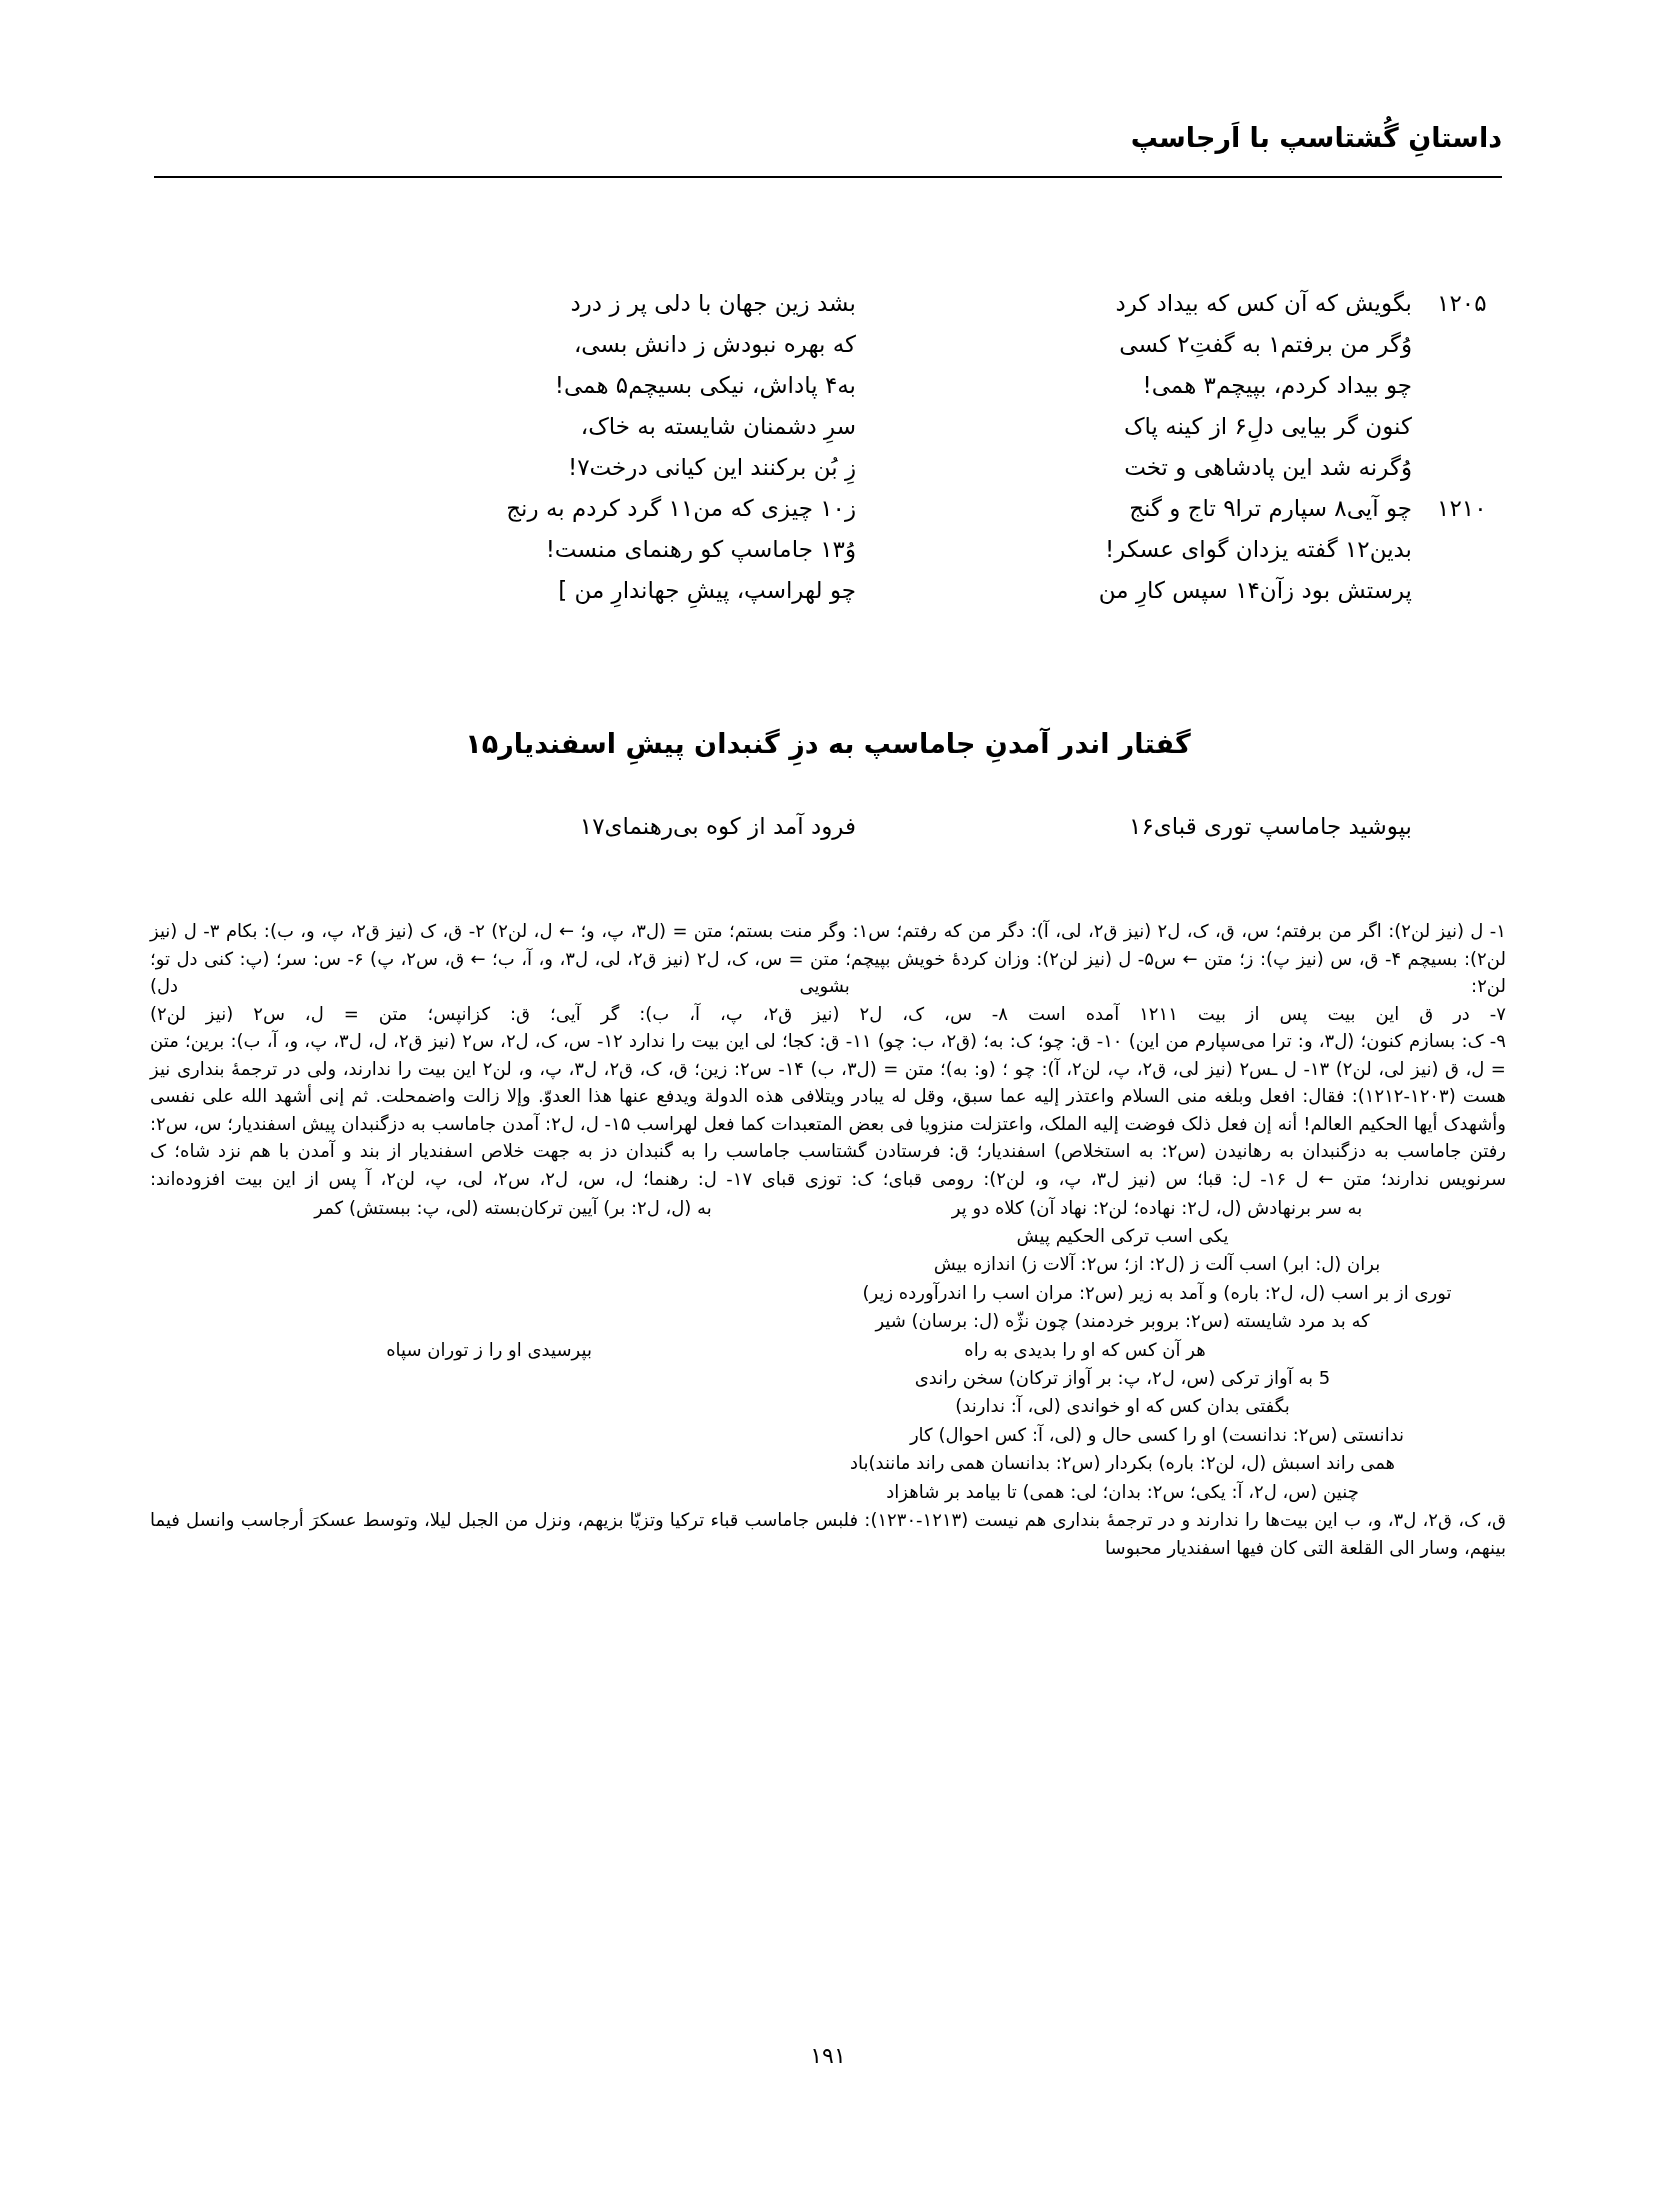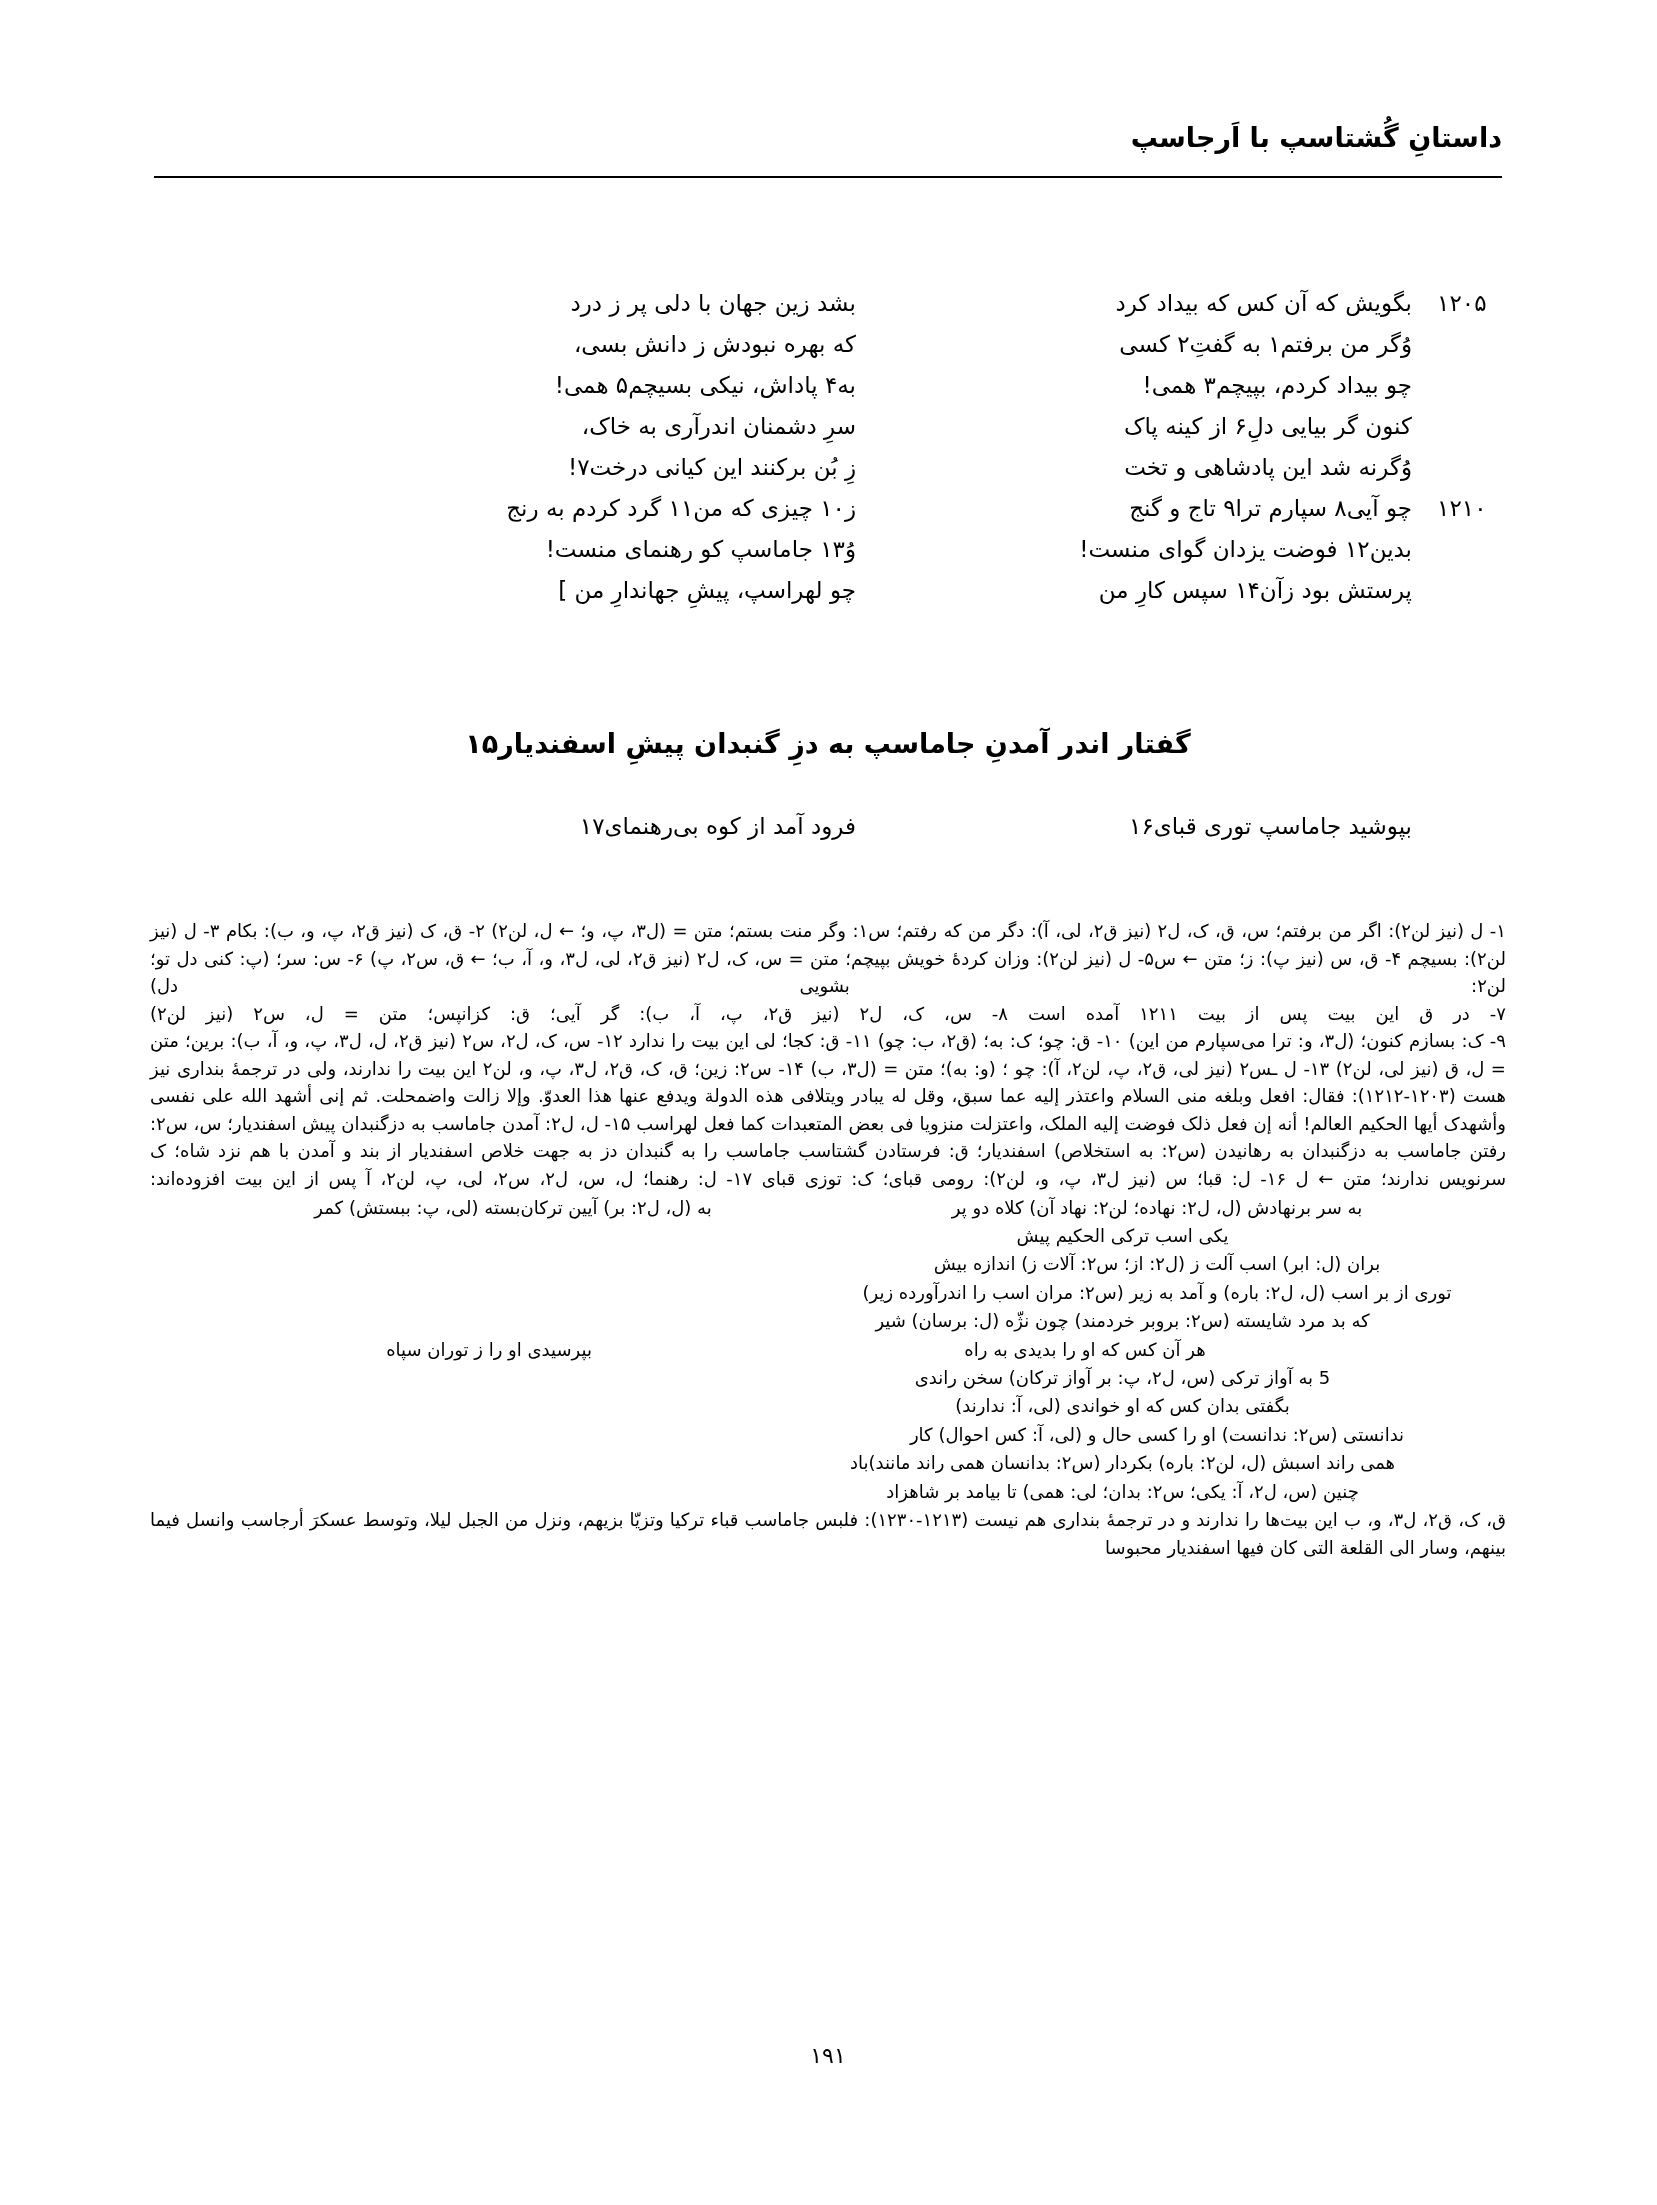--- a/index.html
+++ b/index.html
@@ -172,38 +172,38 @@
 
     <div class="verse-row">
       <div class="verse-num"></div>
       <div class="hemistich right-col">چو بیداد کردم، بپیچم۳ همی!</div>
       <div class="hemistich left-col">به۴ پاداش، نیکی بسیچم۵ همی!</div>
     </div>
 
     <div class="verse-row">
       <div class="verse-num"></div>
       <div class="hemistich right-col">کنون گر بیایی دلِ۶ از کینه پاک</div>
-      <div class="hemistich left-col">سرِ دشمنان اندرآری به خاک،</div>
+      <div class="hemistich left-col">سرِ دشمنان شایسته به خاک،</div>
     </div>
 
     <div class="verse-row">
       <div class="verse-num"></div>
       <div class="hemistich right-col">وُگرنه شد این پادشاهی و تخت</div>
       <div class="hemistich left-col">زِ بُن برکنند این کیانی درخت۷!</div>
     </div>
 
     <div class="verse-row">
       <div class="verse-num">۱۲۱۰</div>
       <div class="hemistich right-col">چو آیی۸ سپارم ترا۹ تاج و گنج</div>
       <div class="hemistich left-col">ز۱۰ چیزی که من۱۱ گرد کردم به رنج</div>
     </div>
 
     <div class="verse-row">
       <div class="verse-num"></div>
-      <div class="hemistich right-col">بدین۱۲ فوضت یزدان گوای منست!</div>
+      <div class="hemistich right-col">بدین۱۲ گفته یزدان گوای عسکر!</div>
       <div class="hemistich left-col">وُ۱۳ جاماسپ کو رهنمای منست!</div>
     </div>
 
     <div class="verse-row">
       <div class="verse-num"></div>
       <div class="hemistich right-col">پرستش بود زآن۱۴ سپس کارِ من</div>
       <div class="hemistich left-col">چو لهراسپ، پیشِ جهاندارِ من ]</div>
     </div>
 
   </div>

